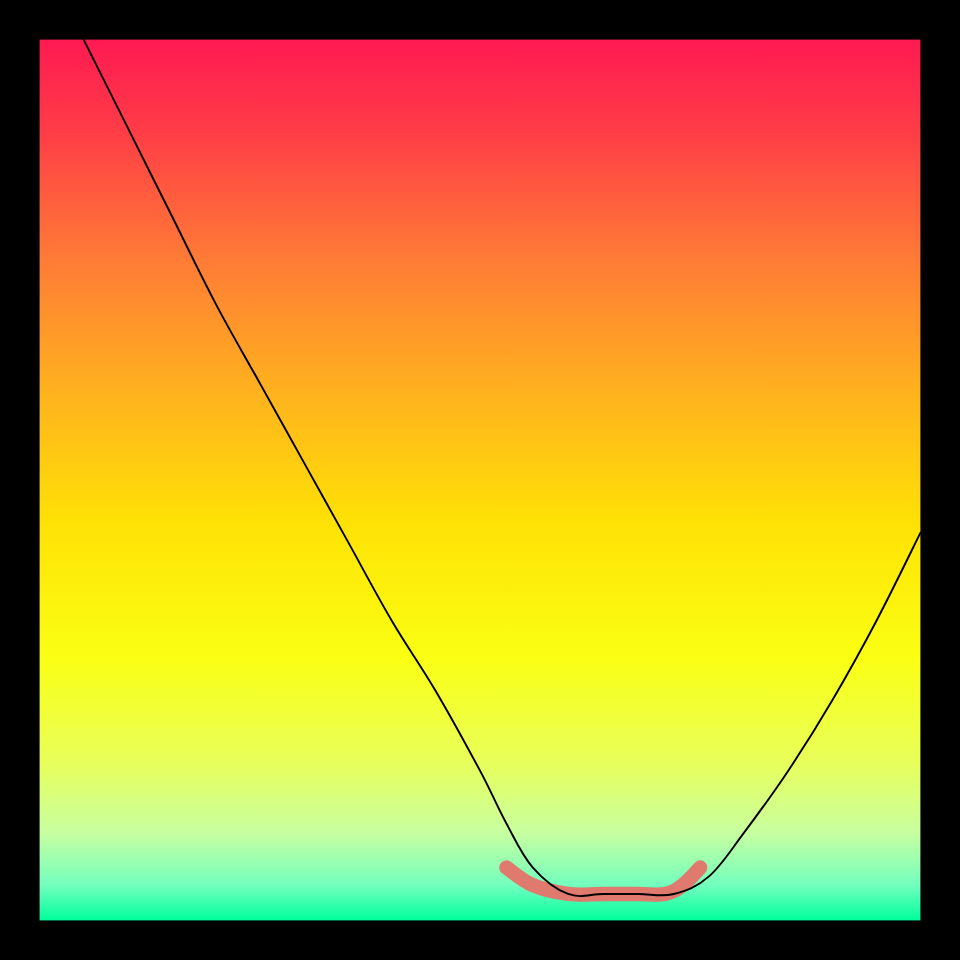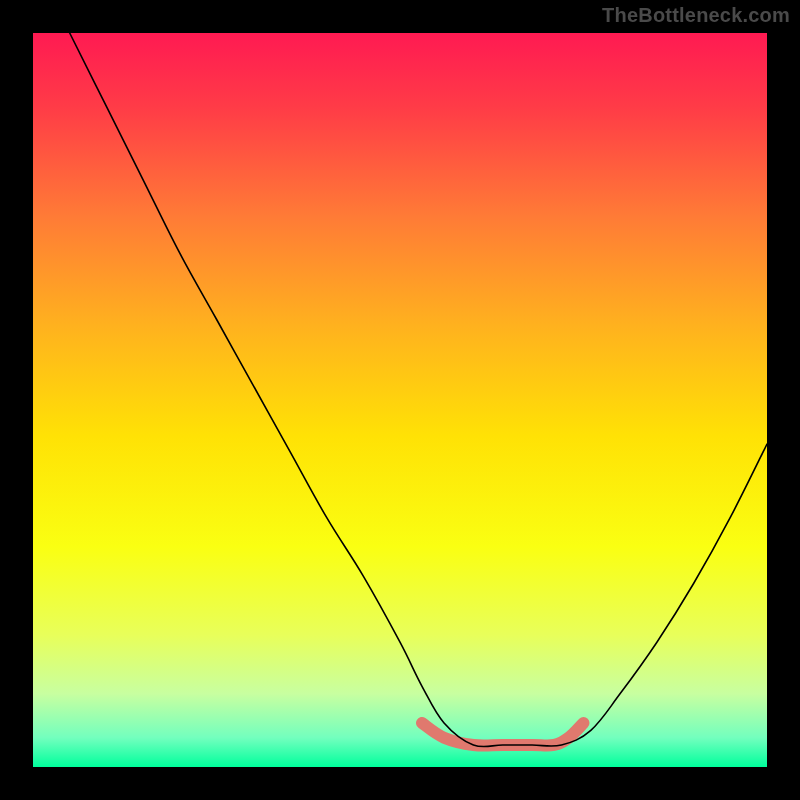--- a/index.html
+++ b/index.html
@@ -51,14 +51,13 @@
         </linearGradient>
   </defs>
 
   <rect id="plot-rect" fill="url(#bg-grad)" x="33" y="33" width="734" height="734"></rect>
 
   <path id="highlight-path" fill="none" stroke-linecap="round" stroke-linejoin="round" d="M 422.02000000000004 722.9599999999999 C 425.9836 725.6024, 434.7916 733.6764, 444.04 737.64 C 453.2884 741.6036, 462.8304 743.6588, 473.4 744.98 C 483.96959999999996 746.3012, 492.19039999999995 744.98, 502.76 744.98 C 513.3296 744.98, 522.8716000000002 744.98, 532.1200000000001 744.98 C 541.3684000000001 744.98, 547.534 746.3012, 554.14 744.98 C 560.746 743.6588, 563.5351999999999 741.6036, 568.8199999999999 737.64 C 574.1048 733.6764, 580.8575999999999 725.6024, 583.5 722.9599999999999" stroke="#e0796e" stroke-width="12" opacity="1"></path>
 
   <path id="curve-path" fill="none" stroke-linecap="round" stroke-linejoin="round" d="M 69.7 33 C 76.306 46.211999999999996, 93.188 79.97599999999998, 106.4 106.39999999999998 C 119.61200000000001 132.82399999999996, 129.888 153.37599999999995, 143.1 179.79999999999995 C 156.31199999999998 206.22399999999996, 166.58800000000002 228.09720000000004, 179.8 253.20000000000005 C 193.012 278.30280000000005, 203.288 295.4784, 216.5 319.26 C 229.712 343.04159999999996, 239.988 361.53839999999997, 253.2 385.32 C 266.412 409.1016, 276.688 427.5984000000001, 289.9 451.38000000000005 C 303.11199999999997 475.1616, 313.38800000000003 494.97959999999995, 326.6 517.4399999999999 C 339.812 539.9003999999999, 350.088 553.6995999999999, 363.3 576.16 C 376.512 598.6204, 389.4304 622.402, 400 642.22 C 410.5696 662.038, 414.0928 671.7268, 422.02000000000004 686.26 C 429.94720000000007 700.7932, 434.7916 712.3903999999999, 444.04 722.9599999999999 C 453.2884 733.5296, 462.8304 741.0164, 473.4 744.98 C 483.96959999999996 748.9436000000001, 492.19039999999995 744.98, 502.76 744.98 C 513.3296 744.98, 521.5504000000001 744.98, 532.1200000000001 744.98 C 542.6896000000002 744.98, 550.9104 747.6224000000001, 561.48 744.98 C 572.0496 742.3376, 580.2704 739.5483999999999, 590.84 730.3 C 601.4096000000001 721.0516, 608.3092 709.4544, 620.2 693.6 C 632.0908000000001 677.7456000000001, 643.688 662.038, 656.9 642.22 C 670.112 622.402, 680.388 605.9604, 693.6 583.5 C 706.812 561.0396, 717.088 542.5427999999999, 730.3 517.4399999999999 C 743.512 492.33719999999994, 760.394 457.252, 767 444.04" stroke="#000000" stroke-width="1.6"></path>
 </svg>
 
-<div class="watermark">TheBottleneck.com</div>
 </div>
 
 </body></html>

